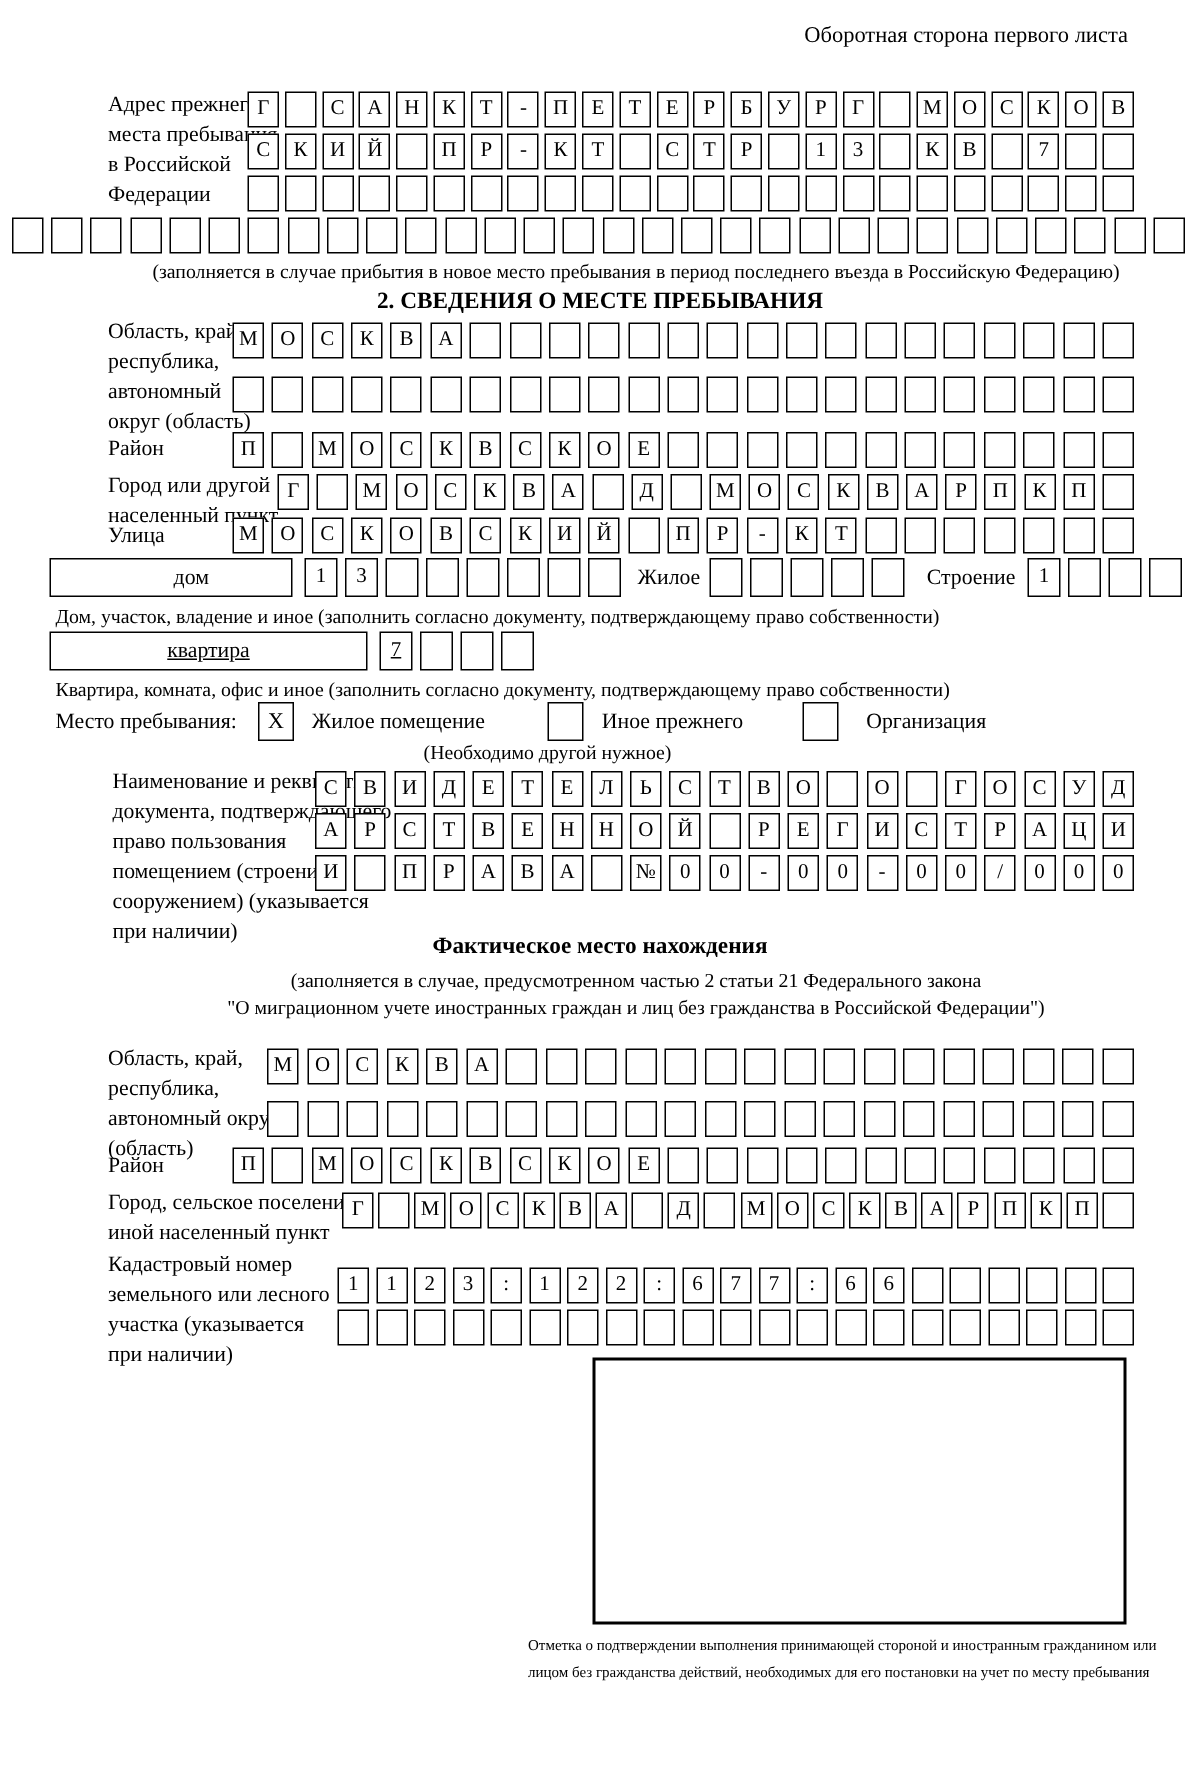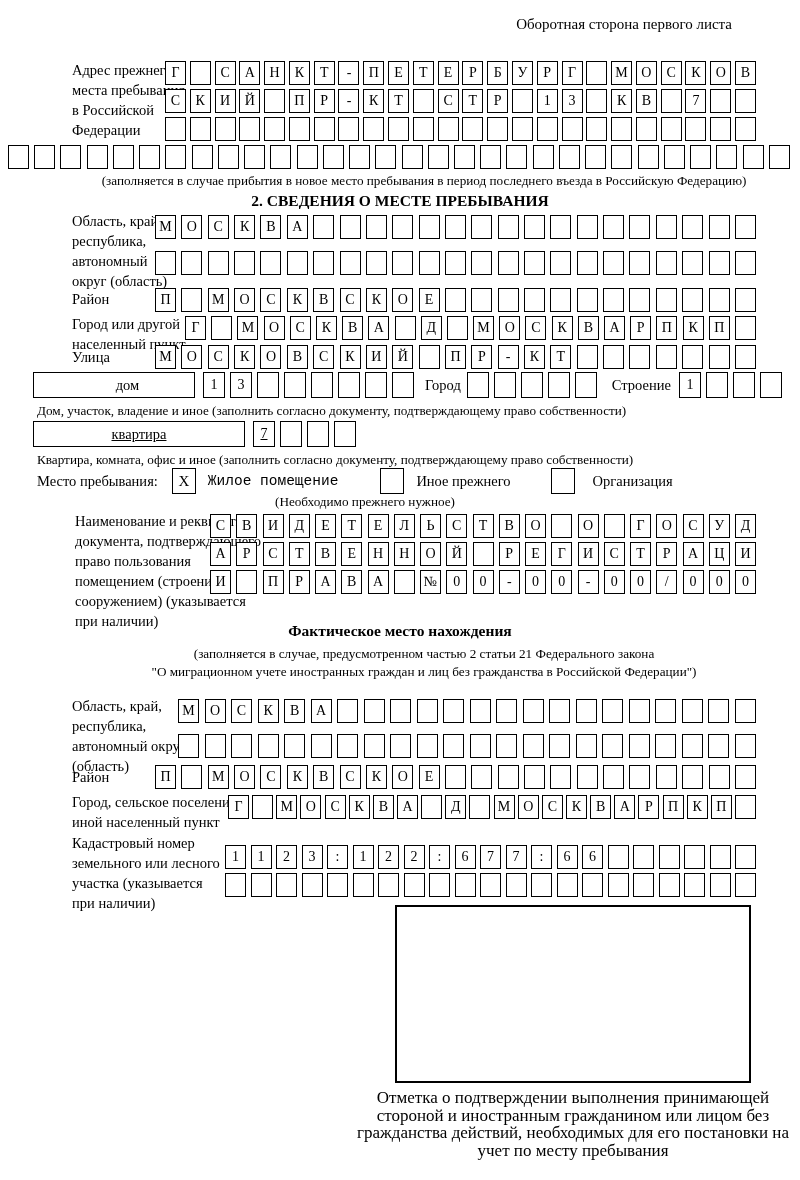--- a/index.html
+++ b/index.html
@@ -15,28 +15,28 @@
   .center{text-align:center;width:800px;padding-left:24px;}
   .hdr{font-size:15px;}
   .lblbox{box-sizing:border-box;border:1.6px solid #000;height:26px;display:flex;align-items:center;
           justify-content:center;font-size:14.5px;background:#fff;}
   .inlinecells{display:flex;}
   .inlinecells .cell{margin-right:5px;width:22px;height:26px;}
   .chk{box-sizing:border-box;width:24px;height:26px;border:1.6px solid #000;display:flex;align-items:center;
        justify-content:center;font-size:15px;background:#fff;}
   .mesto{display:flex;align-items:center;font-size:14.5px;}
   .stampbox{box-sizing:border-box;border:2px solid #000;background:#fff;}
-  .cap{font-size:17px;line-height:17.5px;text-align:center;}
+  .cap{font-size:10px;line-height:17.5px;}
 </style>
 </head>
 <body>
 
 <div class="page">
 
-  <div class="abs hdr" style="top:16px;right:68px;">Оборотная сторона первого листа</div>
+  <div class="abs hdr" style="top:16px;right:48px;">Оборотная сторона первого листа</div>
 
   <div class="abs lbl" style="top:60px;left:72px;">Адрес прежнего
 места пребывания
 в Российской
 Федерации</div>
   <div class="abs cells" style="top:61px;left:165px;width:591px;">
       <span class="cell">Г</span>
       <span class="cell"></span>
       <span class="cell">С</span>
       <span class="cell">А</span>
@@ -290,21 +290,21 @@
     <div class="inlinecells" style="margin-left:8px;">
         <span class="cell">1</span>
         <span class="cell">3</span>
         <span class="cell"></span>
         <span class="cell"></span>
         <span class="cell"></span>
         <span class="cell"></span>
         <span class="cell"></span>
         <span class="cell"></span>
       </div>
-    <div class="lbl" style="margin-left:6px;white-space:nowrap;">Город</div>
+    <div class="lbl" style="margin-left:6px;white-space:nowrap;">Жилое</div>
     <div class="inlinecells" style="margin-left:6px;">
         <span class="cell"></span>
         <span class="cell"></span>
         <span class="cell"></span>
         <span class="cell"></span>
         <span class="cell"></span>
       </div>
     <div class="lbl" style="margin-left:10px;white-space:nowrap;">Строение</div>
     <div class="inlinecells" style="margin-left:8px;">
         <span class="cell">1</span>
@@ -322,27 +322,27 @@
         <span class="cell"></span>
         <span class="cell"></span>
         <span class="cell"></span>
       </div>
   </div>
   <div class="abs note" style="top:452px;left:37px;">Квартира, комната, офис и иное (заполнить согласно документу, подтверждающему право собственности)</div>
 
   <div class="abs mesto" style="top:468px;left:37px;">
     <span>Место пребывания:</span>
     <span class="chk" style="margin-left:14px;">X</span>
-    <span style="margin-left:12px;font-family:Liberation Mono, monospace;">Жилое помещение</span>
+    <span style="margin-left:12px;">Жилое помещение</span>
     <span class="chk" style="margin-left:42px;"></span>
     <span style="margin-left:12px;">Иное прежнего</span>
     <span class="chk" style="margin-left:40px;"></span>
     <span style="margin-left:18px;">Организация</span>
   </div>
-  <div class="abs note" style="top:494px;left:235px;width:260px;text-align:center;">(Необходимо прежнего нужное)</div>
+  <div class="abs note" style="top:494px;left:235px;width:260px;text-align:center;">(Необходимо другой нужное)</div>
 
   <div class="abs lbl" style="top:511px;left:75px;">Наименование и реквизиты
 документа, подтверждающего
 право пользования
 помещением (строением,
 сооружением) (указывается
 при наличии)</div>
   <div class="abs cells" style="top:514px;left:210px;width:546px;">
       <span class="cell">С</span>
       <span class="cell">В</span>

